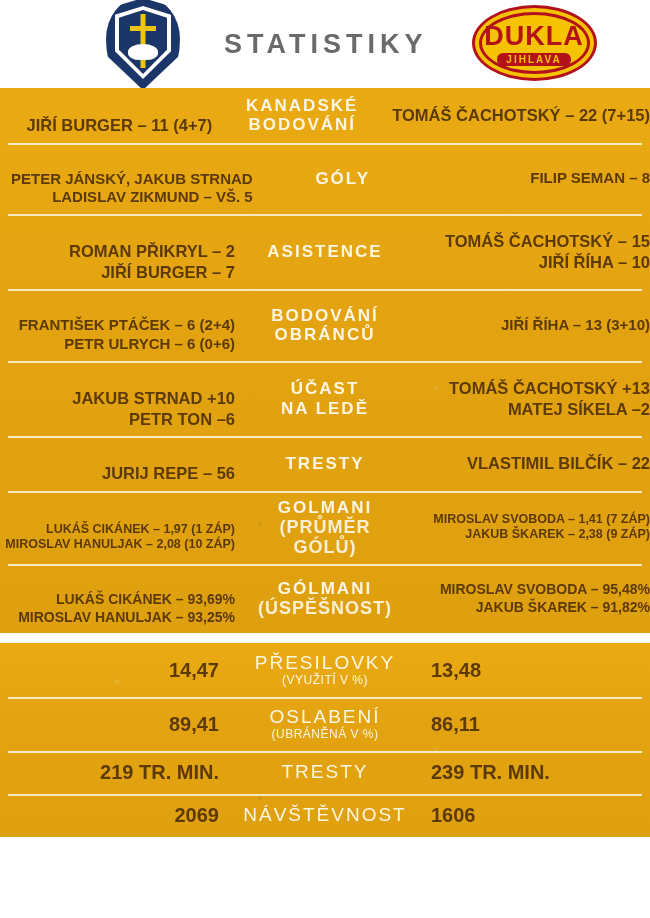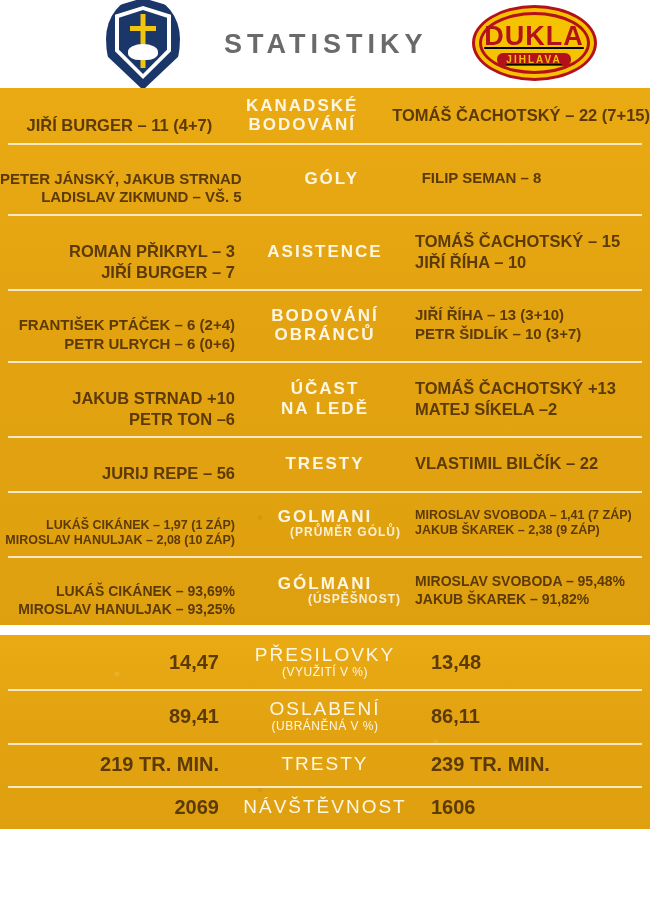--- a/index.html
+++ b/index.html
@@ -41,21 +41,20 @@
     letter-spacing: 5px;
     color: #6a6a6a;
     font-weight: bold;
     font-family: "Liberation Sans", sans-serif;
   }
   .logo-right {
     width: 130px;
     height: 78px;
     margin-right: 40px;
     position: relative;
-    text-decoration: underline;
   }
 
   
   .dukla {
     width: 125px;
     height: 76px;
     background: #f5c300;
     border: 3px solid #b4121b;
     border-radius: 50% / 50%;
     position: relative;
@@ -183,44 +182,43 @@
     opacity: .75;
   }
   .col-left {
     text-align: right;
     padding-right: 14px;
     color: #5c3a06;
     font-weight: bold;
     margin-top: 20px;
   }
   .col-right {
-    text-align: left;
+    text-align: right;
     padding-left: 14px;
     color: #5c3a06;
     font-weight: bold;
   }
   .col-mid {
     text-align: center;
     color: #fdf6e3;
     font-weight: bold;
     letter-spacing: 2px;
     line-height: 1.12;
     text-transform: uppercase;
     font-size: 17px;
   }
   .col-mid .sub {
     display: block;
-    font-size: 12px;
+    font-size: 18px;
     letter-spacing: 1px;
     opacity: .92;
-    text-align: right;
   }
   .line { display: block; line-height: 1.25; white-space: nowrap; }
   .s18 { font-size: 16.5px; }
-  .s16 { font-size: 15px; }
+  .s16 { font-size: 15px; padding-left: 11px; }
   .s13 { font-size: 12.5px; }
   .s15 { font-size: 14px; }
 
   
   .panel-bottom {
     margin-top: 10px;
   }
   .brow {
     display: grid;
     grid-template-columns: 1fr 180px 1fr;
@@ -318,21 +316,21 @@
       <div class="col-mid">
         <span>GÓLY</span>
       </div>
       <div class="col-right">
         <span class="line s16">FILIP SEMAN – 8</span>
       </div>
     </div>
 
     <div class="row">
       <div class="col-left">
-        <span class="line s18">ROMAN PŘIKRYL – 3</span>
+        <span class="line s18">ROMAN PŘIKRYL – 2</span>
         <span class="line s18">JIŘÍ BURGER – 7</span>
       </div>
       <div class="col-mid">
         <span>ASISTENCE</span>
       </div>
       <div class="col-right">
         <span class="line s18">TOMÁŠ ČACHOTSKÝ – 15</span>
         <span class="line s18">JIŘÍ ŘÍHA – 10</span>
       </div>
     </div>
@@ -341,21 +339,20 @@
       <div class="col-left">
         <span class="line s16">FRANTIŠEK PTÁČEK – 6 (2+4)</span>
         <span class="line s16">PETR ULRYCH – 6 (0+6)</span>
       </div>
       <div class="col-mid">
         <span>BODOVÁNÍ</span><br>
         <span>OBRÁNCŮ</span>
       </div>
       <div class="col-right">
         <span class="line s16">JIŘÍ ŘÍHA – 13 (3+10)</span>
-        <span class="line s16">PETR ŠIDLÍK – 10 (3+7)</span>
       </div>
     </div>
 
     <div class="row">
       <div class="col-left">
         <span class="line s18">JAKUB STRNAD +10</span>
         <span class="line s18">PETR TON –6</span>
       </div>
       <div class="col-mid">
         <span>ÚČAST</span><br>

